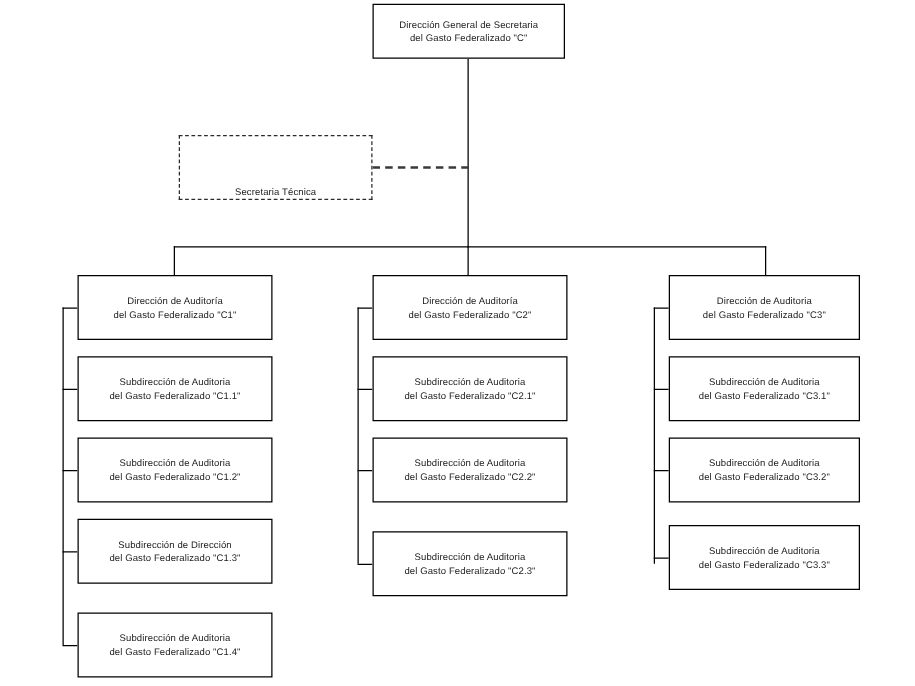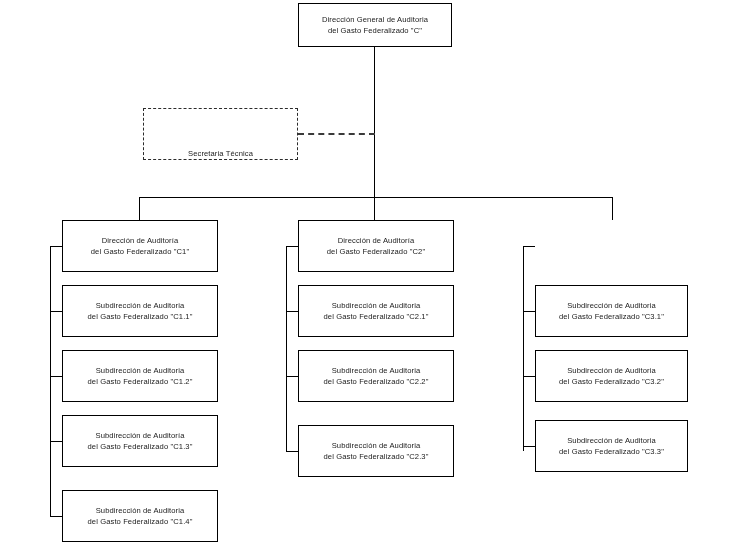--- a/index.html
+++ b/index.html
@@ -53,21 +53,21 @@
     border-top: 2px dashed #3a3a3a;
     z-index: 2;
   }
 </style>
 </head>
 <body>
 
 <div id="chart-canvas">
 
   <div class="node" style="left:298px; top:3px; width:154px; height:44px;">
-    <span class="label">Dirección General de Auditoria
+    <span class="label">Dirección General de Secretaria
 del Gasto Federalizado "C"</span>
   </div>
 
   <div class="conn v" style="left:374px; top:47px; width:1px; height:151px;"></div>
 
   <div class="node dashed" style="left:143px; top:108px; width:155px; height:52px;align-items:flex-end;">
     <span class="label">Secretaria Técnica</span>
   </div>
 
   <div class="conn dashed-h" style="left:298px; top:133px; width:77px;"></div>
@@ -92,21 +92,21 @@
   </div>
   <div class="conn h" style="left:50px; top:311px; width:12px; height:1px;"></div>
 
   <div class="node" style="left:62px; top:350px; width:156px; height:52px;">
     <span class="label">Subdirección de Auditoria
 del Gasto Federalizado "C1.2"</span>
   </div>
   <div class="conn h" style="left:50px; top:376px; width:12px; height:1px;"></div>
 
   <div class="node" style="left:62px; top:415px; width:156px; height:52px;">
-    <span class="label">Subdirección de Auditoría
+    <span class="label">Subdirección de Dirección
 del Gasto Federalizado "C1.3"</span>
   </div>
   <div class="conn h" style="left:50px; top:441px; width:12px; height:1px;"></div>
 
   <div class="node" style="left:62px; top:490px; width:156px; height:52px;">
     <span class="label">Subdirección de Auditoria
 del Gasto Federalizado "C1.4"</span>
   </div>
   <div class="conn h" style="left:50px; top:516px; width:12px; height:1px;"></div>
 
@@ -129,20 +129,24 @@
 del Gasto Federalizado "C2.2"</span>
   </div>
   <div class="conn h" style="left:286px; top:376px; width:12px; height:1px;"></div>
 
   <div class="node" style="left:298px; top:425px; width:156px; height:52px;">
     <span class="label">Subdirección de Auditoria
 del Gasto Federalizado "C2.3"</span>
   </div>
   <div class="conn h" style="left:286px; top:451px; width:12px; height:1px;"></div>
 
+  <div class="node" style="left:535px; top:220px; width:153px; height:52px;">
+    <span class="label">Dirección de Auditoria
+del Gasto Federalizado "C3"</span>
+  </div>
 
   <div class="conn v" style="left:523px; top:246px; width:1px; height:205px;"></div>
   <div class="conn h" style="left:523px; top:246px; width:12px; height:1px;"></div>
 
   <div class="node" style="left:535px; top:285px; width:153px; height:52px;">
     <span class="label">Subdirección de Auditoria
 del Gasto Federalizado "C3.1"</span>
   </div>
   <div class="conn h" style="left:523px; top:311px; width:12px; height:1px;"></div>
 

